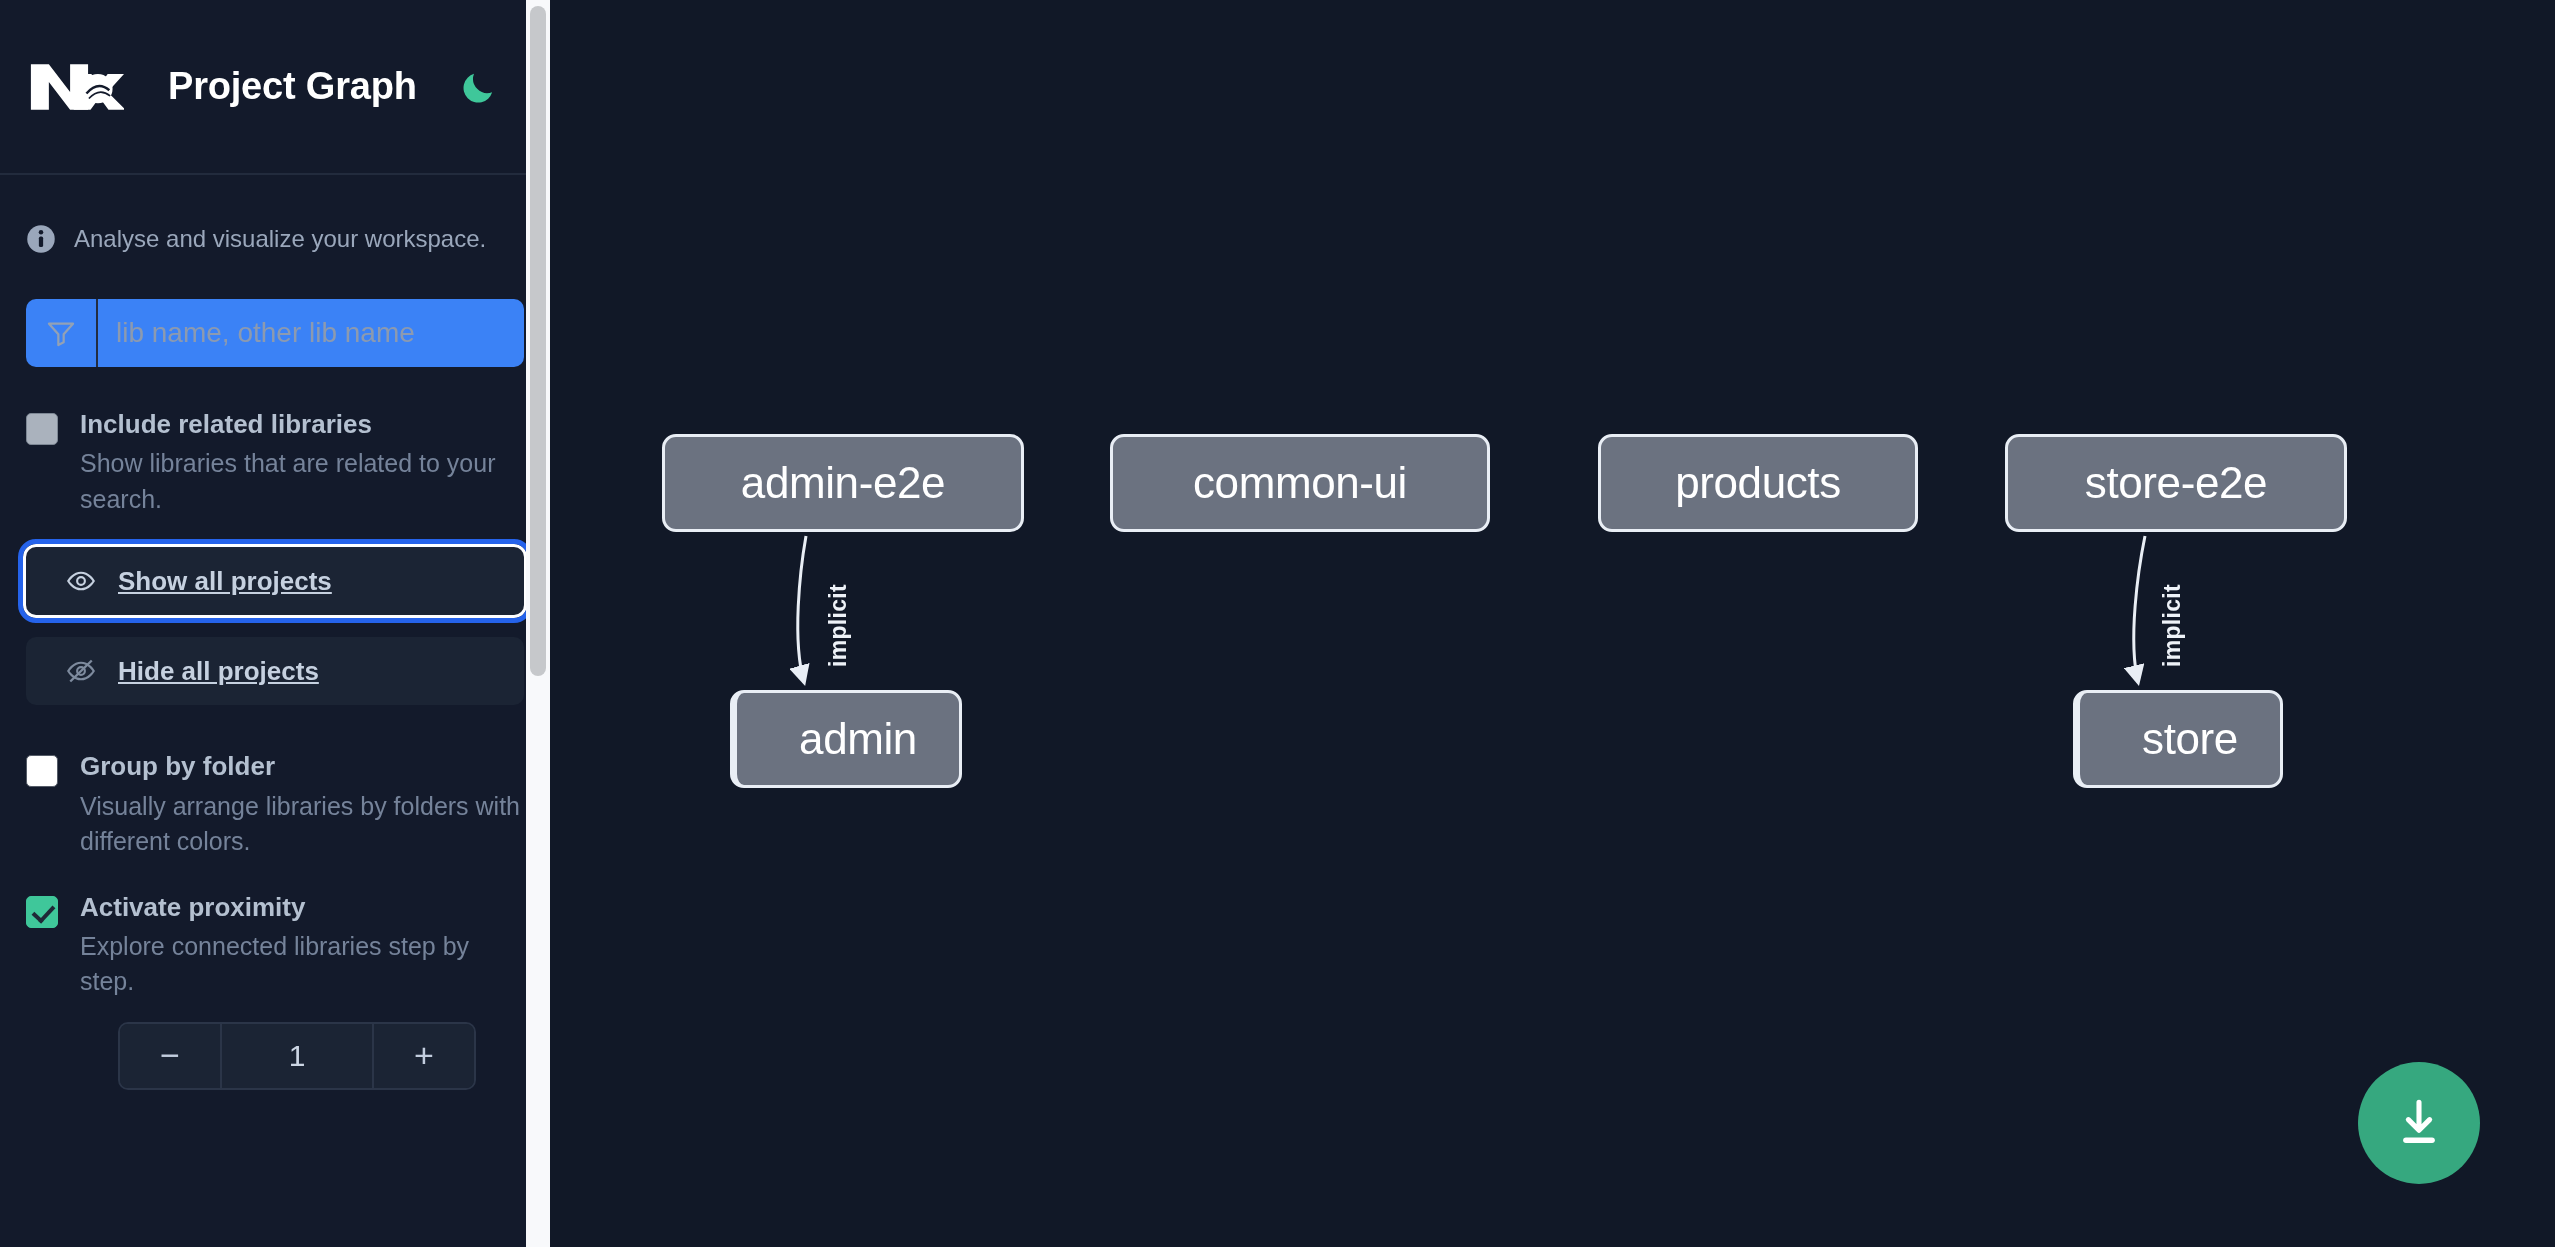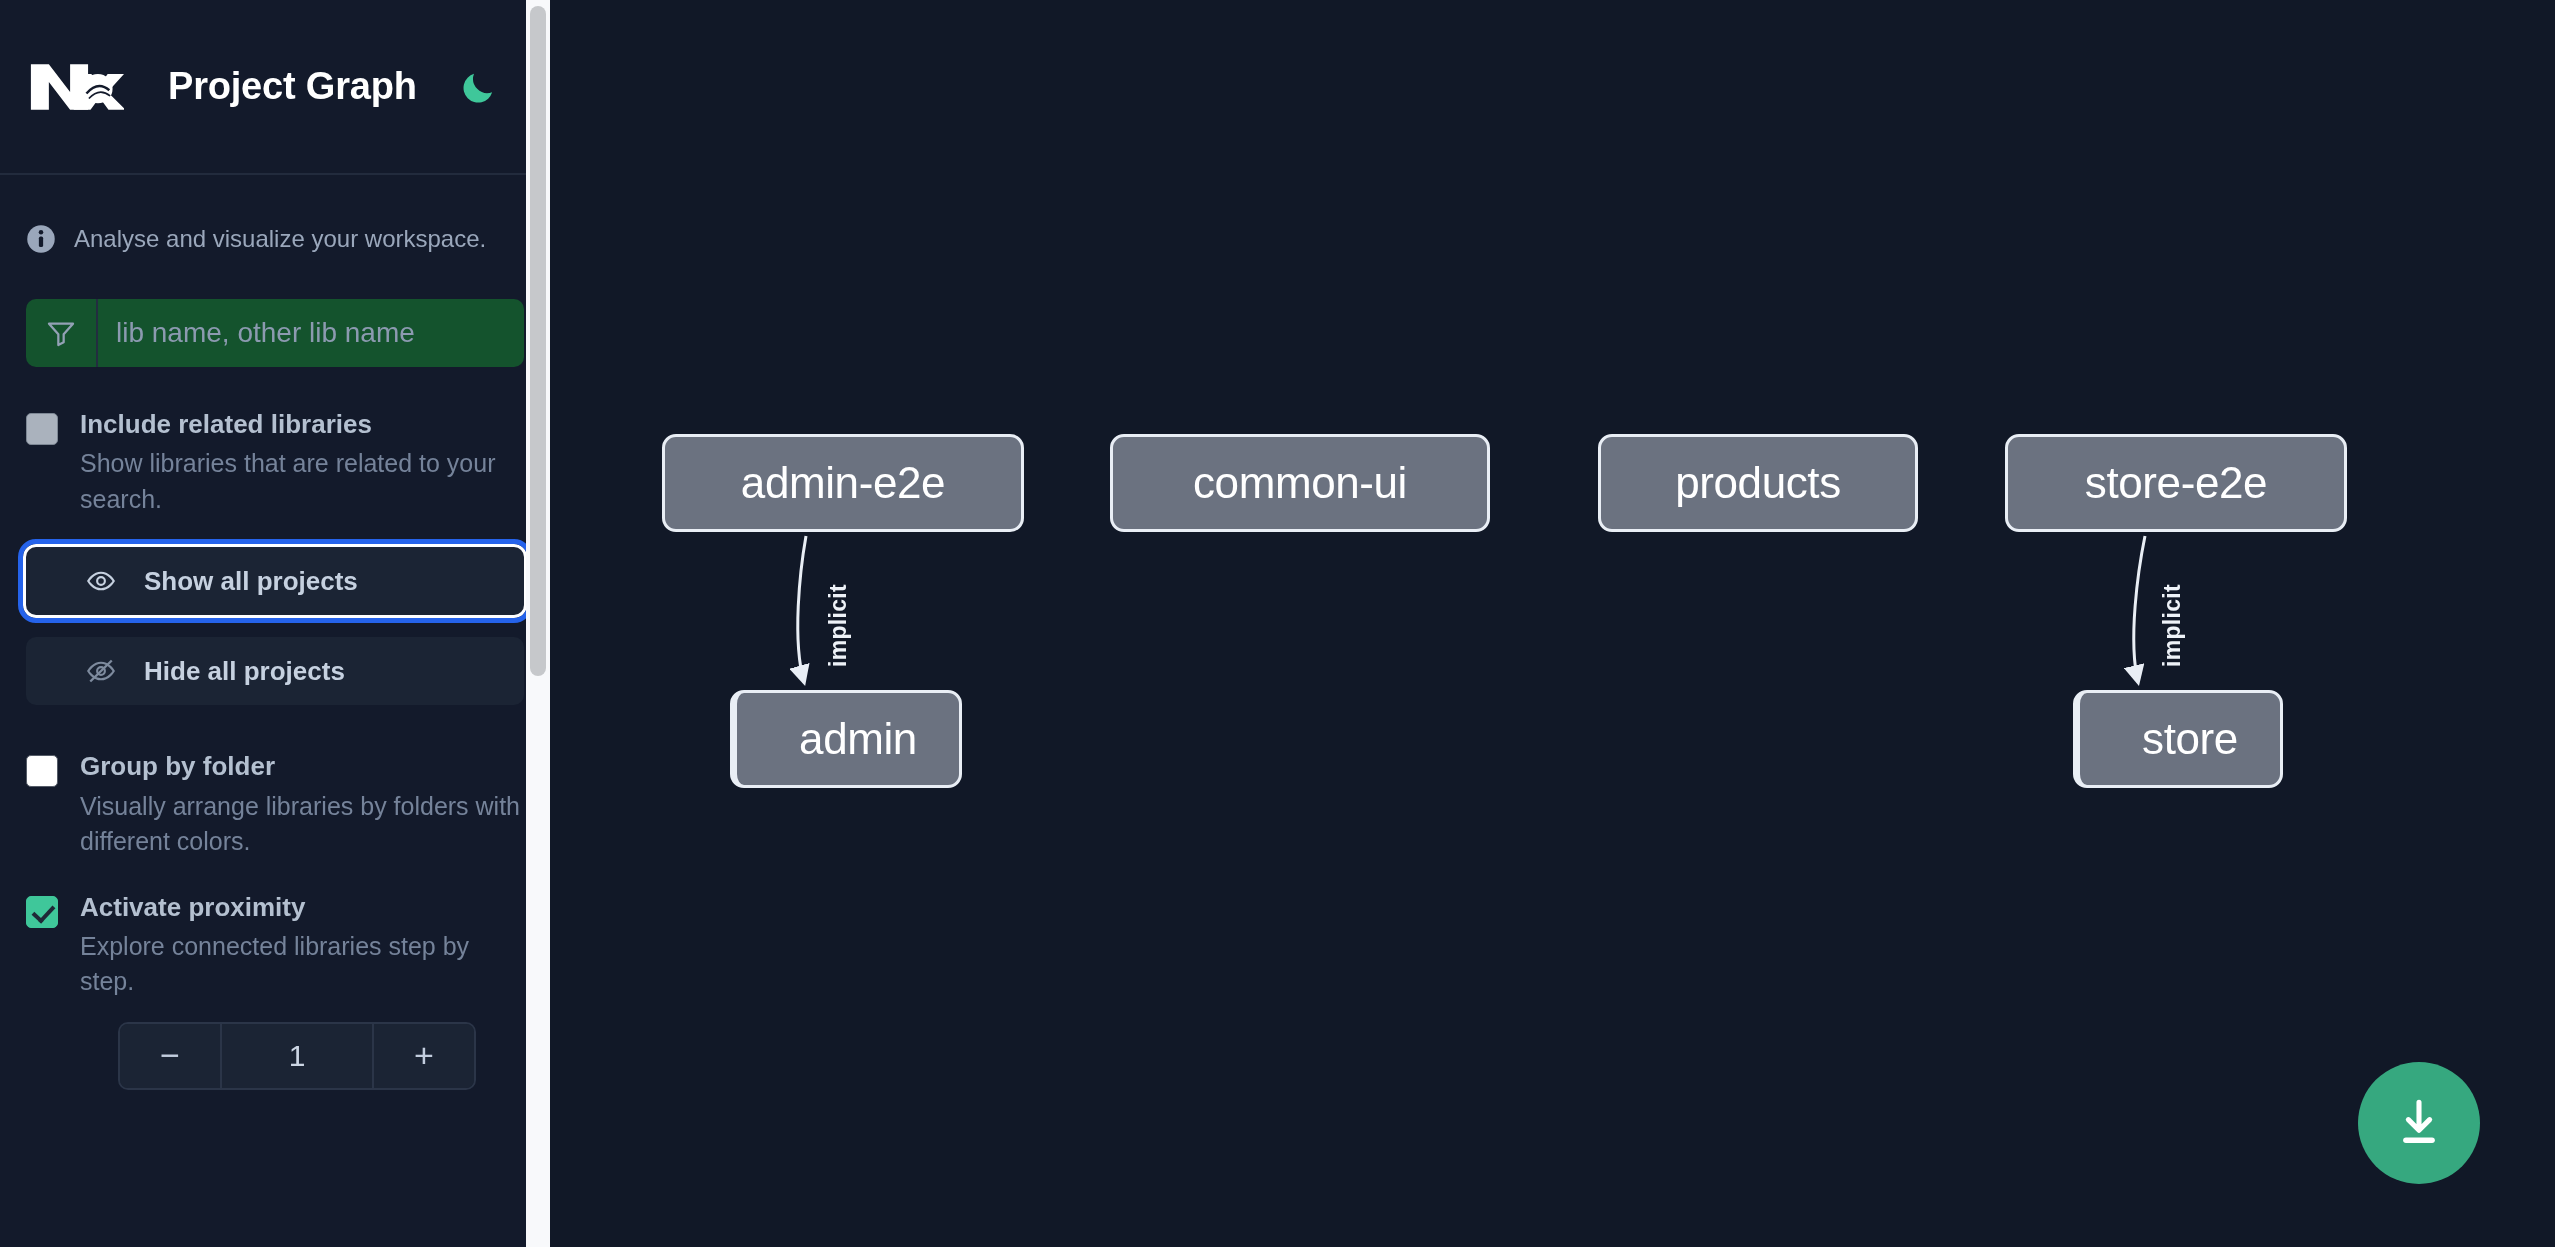--- a/index.html
+++ b/index.html
@@ -70,21 +70,21 @@
     font-size: 24px;
     color: #9aa7bb;
     line-height: 1.35;
   }
 
   
   .search-box {
     display: flex;
     align-items: stretch;
     height: 68px;
-    background: #14532d;
+    background: #3b82f6;
     border-radius: 10px;
     overflow: hidden;
     margin-bottom: 40px;
   }
   .search-icon-wrap {
     width: 72px;
     display: flex; align-items: center; justify-content: center;
     border-right: 2px solid #232d40;
     flex: 0 0 72px;
   }
@@ -136,33 +136,34 @@
     margin-top: 4px;
     max-width: 470px;
   }
 
   
   .btn-stack { margin: 8px 0 44px 0; }
   .gbtn {
     position: relative;
     display: flex;
     align-items: center;
-    gap: 24px;
+    gap: 18px;
     height: 68px;
-    padding-left: 56px;
+    padding-left: 36px;
     background: #1b2434;
     border-radius: 10px;
     font-size: 26px;
     font-weight: 700;
     color: #c6d1e0;
     cursor: pointer;
     border: none;
     width: 100%;
     font-family: "Liberation Sans", sans-serif;
     text-align: left;
+    text-decoration: underline;
   }
   .gbtn + .gbtn { margin-top: 22px; }
   .gbtn.focused {
     outline: 5px solid #2563eb;
     outline-offset: 3px;
     box-shadow: 0 0 0 3px #ffffff;
   }
   .gbtn .bicon { width: 38px; height: 38px; flex: 0 0 38px; display:flex; align-items:center; }
 
   

